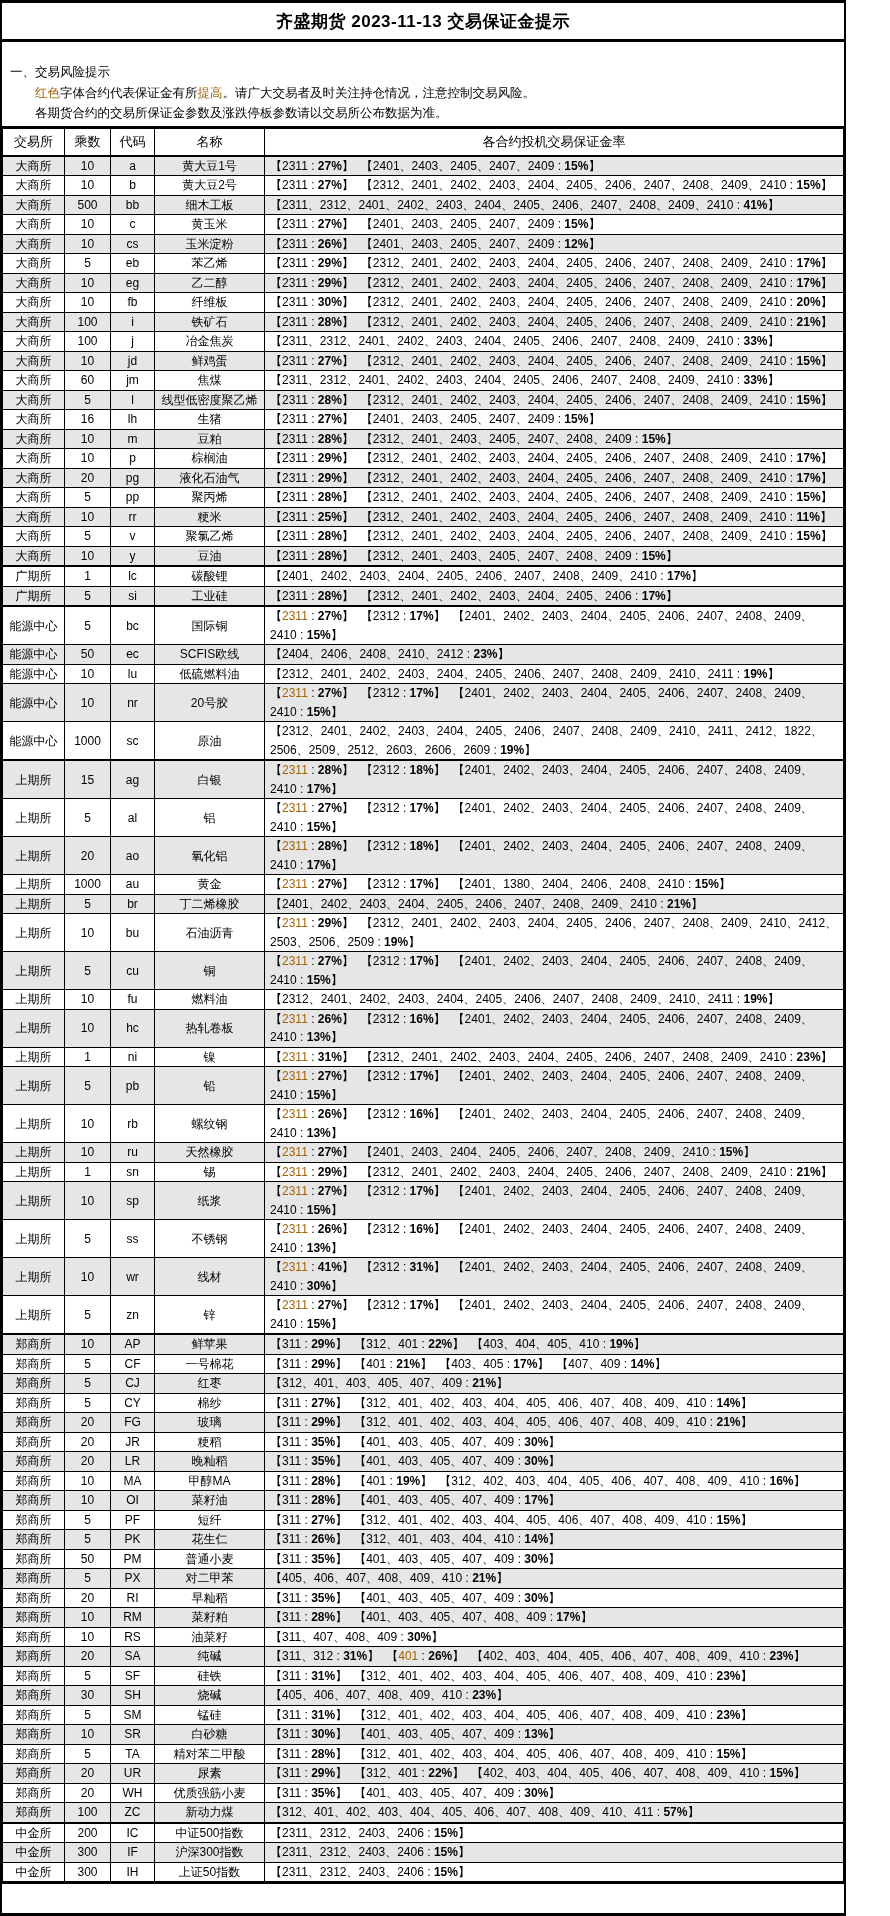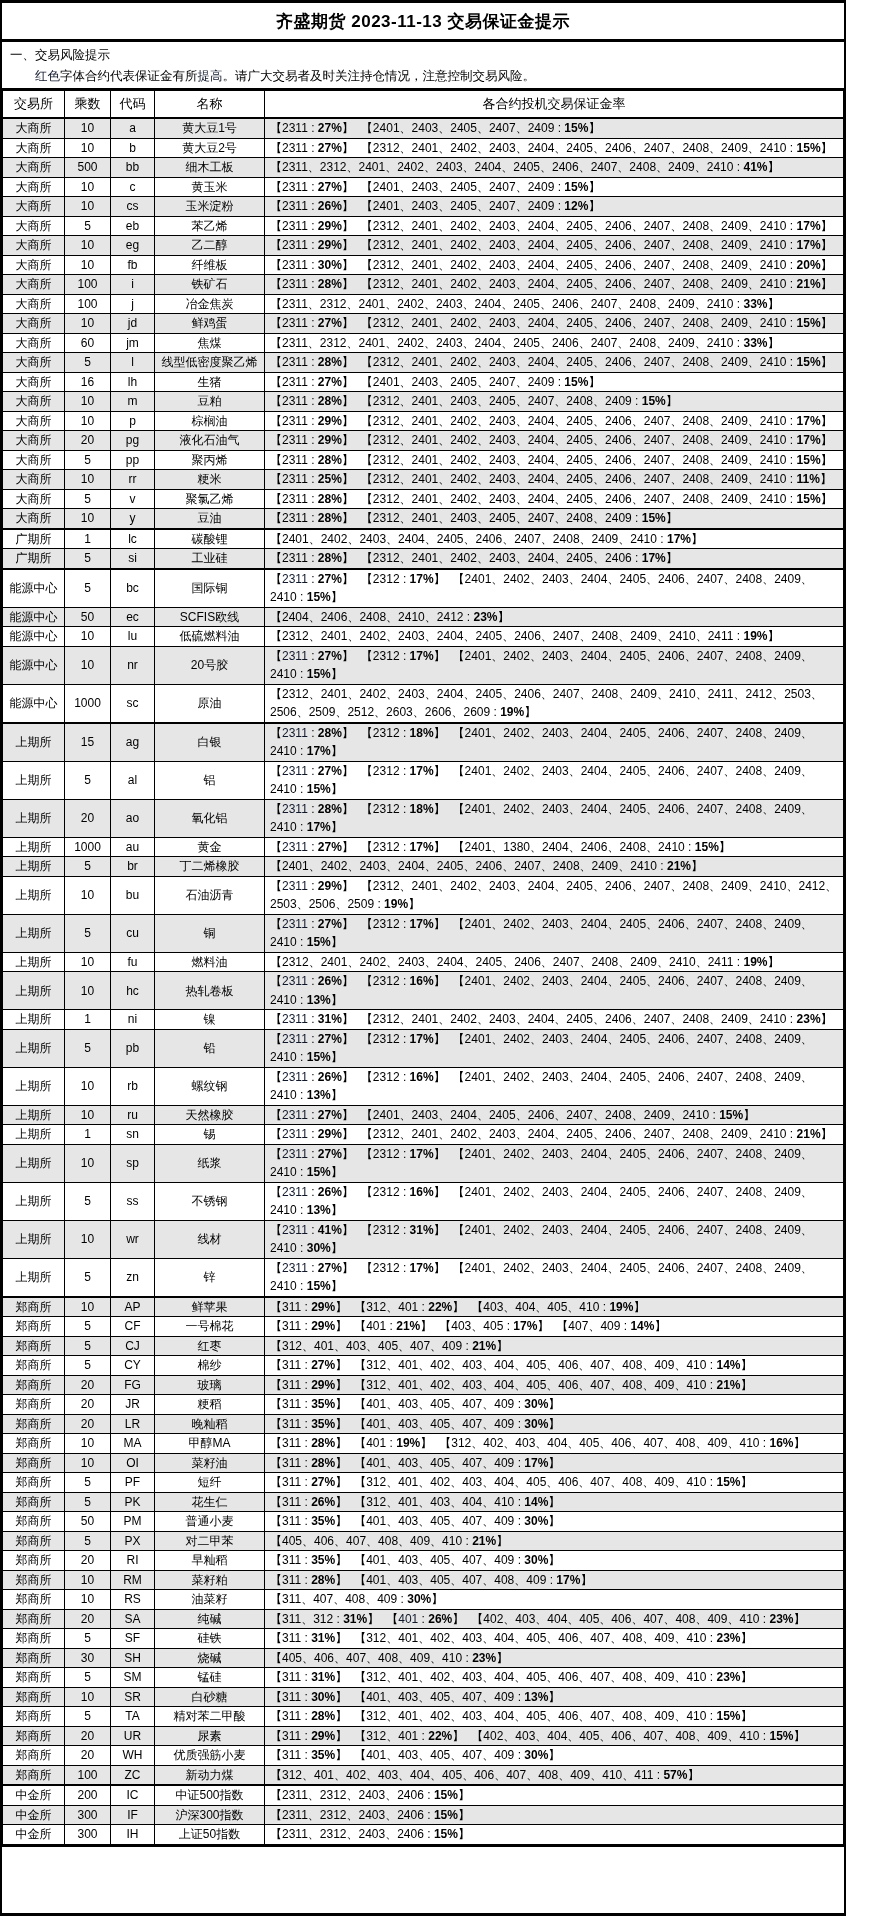--- a/index.html
+++ b/index.html
@@ -7,24 +7,24 @@
     width:846px;height:1916px;box-sizing:border-box;
     border:3px solid #000;border-left-width:2px;border-right-width:2px;
     font-family:"Liberation Sans","DejaVu Sans",sans-serif;color:#000;
     overflow:hidden;background:#fff;
   }
   .title-bar{
     height:36px;border-bottom:3px solid #000;
     display:flex;align-items:center;justify-content:center;
     font-size:17px;font-weight:bold;letter-spacing:.5px;
   }
-  .intro{padding:3px 8px 2px 8px;font-size:12.5px;line-height:20.5px;}
+  .intro{padding:20px 8px 2px 8px;font-size:12.5px;line-height:20.5px;}
   .intro p{margin:0;}
   .intro .indent{text-indent:2em;}
-  .red{color:#0f172a;}
+  .red{color:#a16207;}
   table.margin{
     width:100%;border-collapse:collapse;table-layout:fixed;
     border-top:3px solid #000;border-bottom:3px solid #000;
     font-size:12px;
   }
   table.margin th{
     border:1px solid #000;border-bottom:2px solid #000;
     height:26px;font-size:13px;font-weight:normal;background:#fff;padding:0;
   }
   table.margin td{
@@ -43,20 +43,21 @@
 </head>
 <body>
 
 <div class="page">
 
   <div class="title-bar">齐盛期货 2023-11-13 交易保证金提示</div>
 
   <div class="intro">
     <p>一、交易风险提示</p>
     <p class="indent"><span class="red">红色</span><span>字体合约代表保证金有所</span><span class="red">提高</span><span>。请广大交易者及时关注持仓情况，注意控制交易风险。</span></p>
+    <p class="indent">各期货合约的交易所保证金参数及涨跌停板参数请以交易所公布数据为准。</p>
   </div>
 
   <table class="margin">
     <colgroup>
       <col style="width:62px">
         <col style="width:46px">
         <col style="width:44px">
         <col style="width:110px">
         <col>
     </colgroup>
@@ -257,21 +258,21 @@
           <td>10</td>
           <td>nr</td>
           <td>20号胶</td>
           <td class="rate"><span class="grp">【<span class="red">2311</span> : <b>27%</b>】</span><span class="grp">【<span>2312</span> : <b>17%</b>】</span><span class="grp">【<span>2401、2402、2403、2404、2405、2406、2407、2408、2409、2410</span> : <b>15%</b>】</span></td>
         </tr>
         <tr>
           <td>能源中心</td>
           <td>1000</td>
           <td>sc</td>
           <td>原油</td>
-          <td class="rate"><span class="grp">【<span>2312、2401、2402、2403、2404、2405、2406、2407、2408、2409、2410、2411、2412、2503、2506、2509、2512、2603、2606、2609</span> : <b>19%</b>】</span></td>
+          <td class="rate"><span class="grp">【<span>2312、2401、2402、2403、2404、2405、2406、2407、2408、2409、2410、2411、2412、1822、2506、2509、2512、2603、2606、2609</span> : <b>19%</b>】</span></td>
         </tr>
         <tr class="grp-start">
           <td>上期所</td>
           <td>15</td>
           <td>ag</td>
           <td>白银</td>
           <td class="rate"><span class="grp">【<span class="red">2311</span> : <b>28%</b>】</span><span class="grp">【<span>2312</span> : <b>18%</b>】</span><span class="grp">【<span>2401、2402、2403、2404、2405、2406、2407、2408、2409、2410</span> : <b>17%</b>】</span></td>
         </tr>
         <tr>
           <td>上期所</td>

